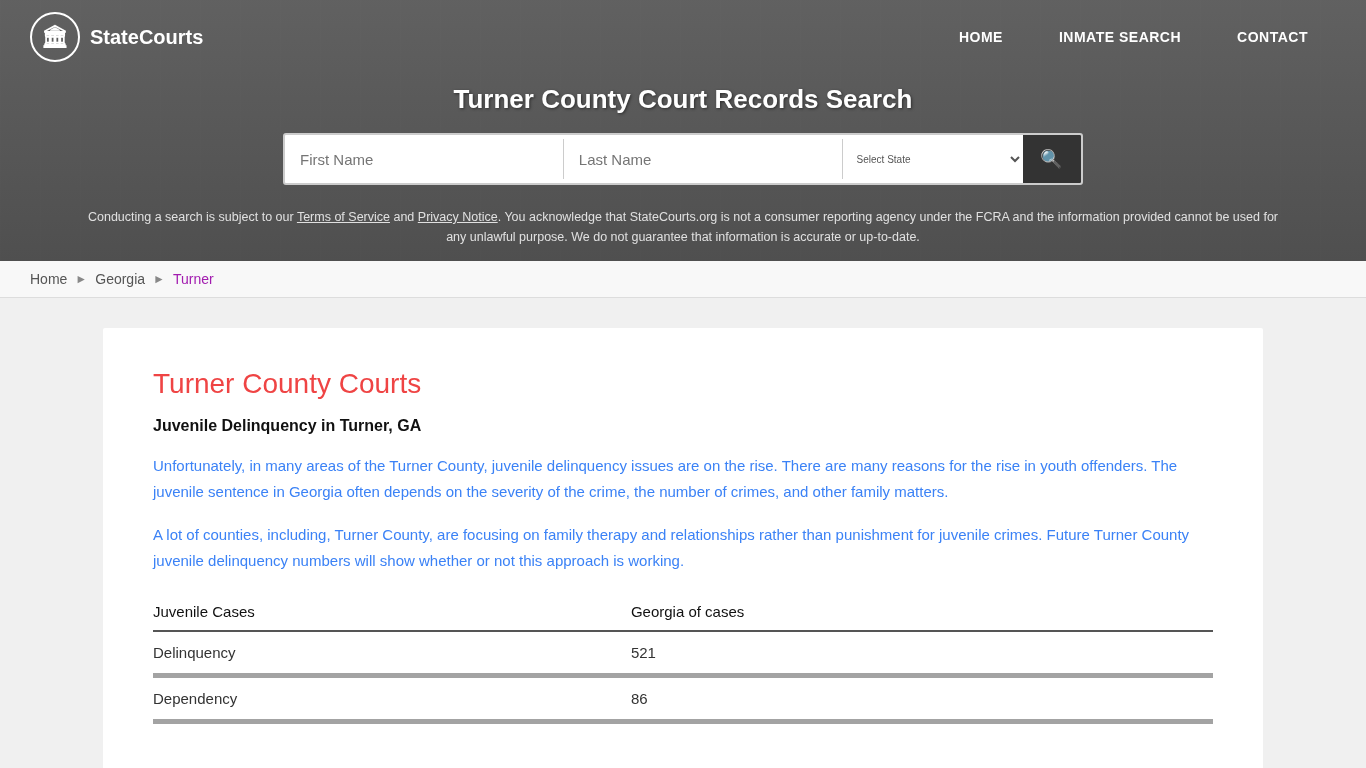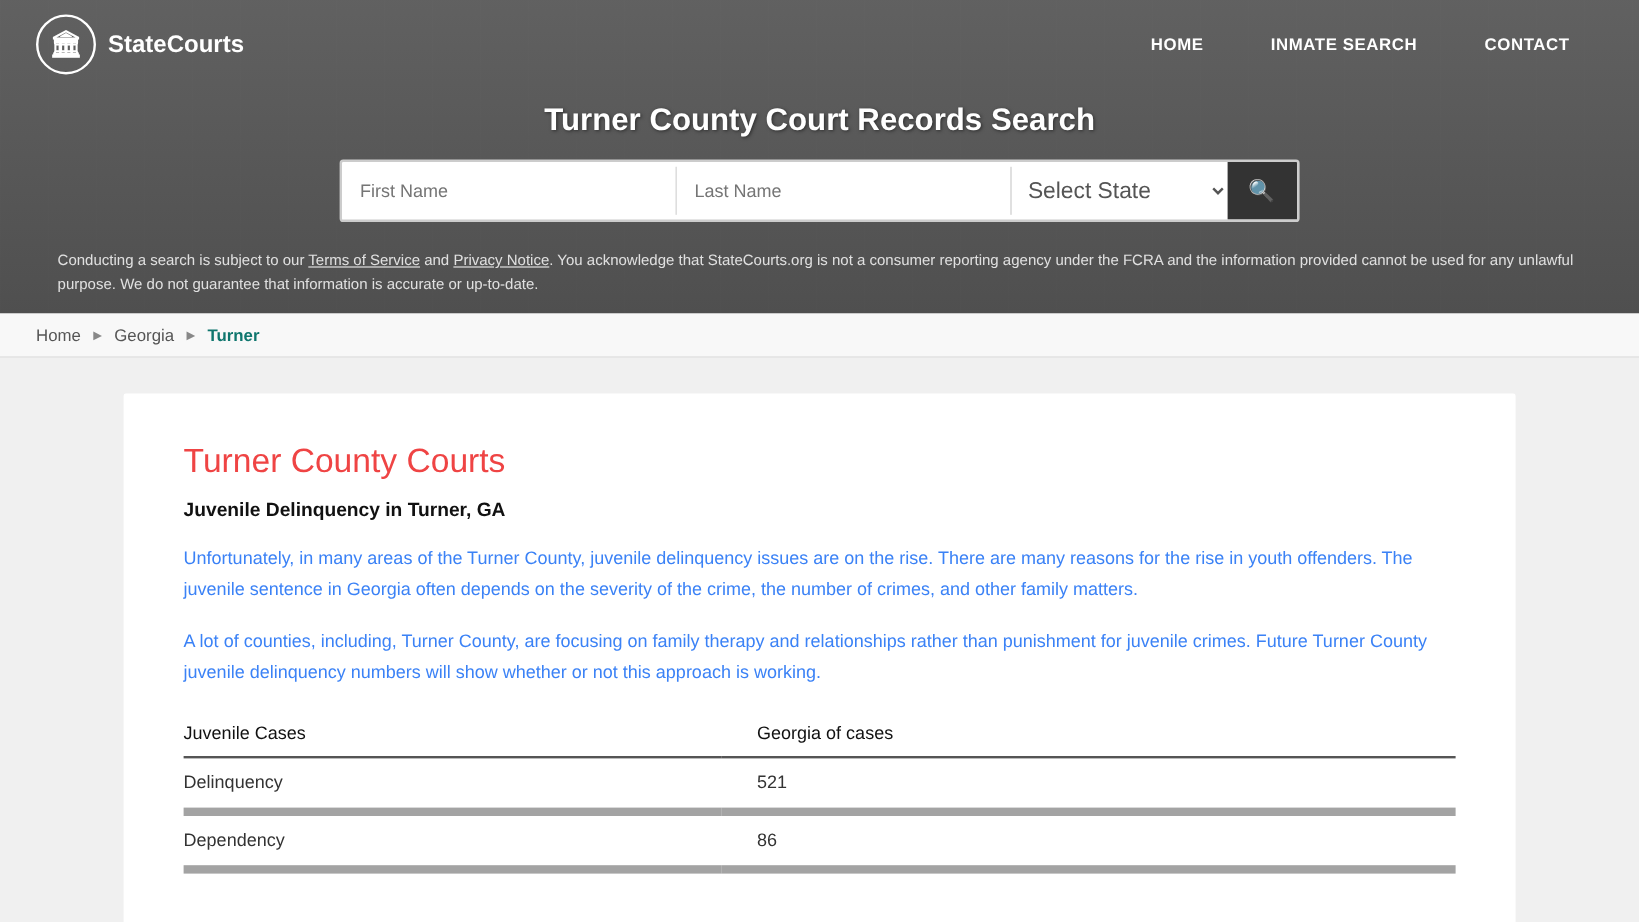--- a/index.html
+++ b/index.html
@@ -100,45 +100,45 @@
     }
     .search-input-divider {
       width: 1px;
       height: 40px;
       background: #ccc;
     }
     .search-select {
       border: none;
       outline: none;
       padding: 12px 10px;
-      font-size: 19px;
+      font-size: 10px;
       color: #555;
       background: transparent;
       cursor: pointer;
       flex: 0 0 180px;
       appearance: auto;
     }
     .search-button {
       background: #333;
       border: none;
       color: #fff;
       padding: 0 18px;
       height: 48px;
       cursor: pointer;
       font-size: 18px;
       display: flex;
       align-items: center;
       justify-content: center;
     }
 
     .disclaimer {
-      text-align: left;
+      text-align: center;
       color: #e0e0e0;
       font-size: 12.5px;
-      padding: 8px 48px 14px;
+      padding: 8px 84px 14px;
       line-height: 1.6;
     }
     .disclaimer a {
       color: #e0e0e0;
       text-decoration: underline;
     }
 
     
     .breadcrumb-bar {
       background: #f8f8f8;
@@ -153,22 +153,22 @@
     .breadcrumb-link {
       color: #555;
       text-decoration: none;
       cursor: pointer;
     }
     .breadcrumb-sep {
       color: #888;
       font-size: 12px;
     }
     .breadcrumb-current {
-      color: #0f766e;
-      font-weight: 700;
+      color: #a21caf;
+      font-weight: 400;
     }
 
     
     .main-content {
       max-width: 1160px;
       margin: 30px auto;
       background: #fff;
       padding: 40px 50px 60px;
       border-radius: 2px;
     }
@@ -206,21 +206,21 @@
       text-align: left;
       font-weight: normal;
       font-size: 15px;
       padding: 10px 12px 10px 0;
       color: #111;
     }
     .data-table td {
       padding: 12px 12px 12px 0;
       font-size: 15px;
       color: #333;
-      border-bottom: 7px solid #a3a3a3;
+      border-bottom: 5px solid #a3a3a3;
     }
     .data-table td:last-child, .data-table th:last-child {
       padding-left: 30px;
     }
   </style>
 </head>
 <body>
 
 <header class="header">
   <div class="header-bg"></div>

